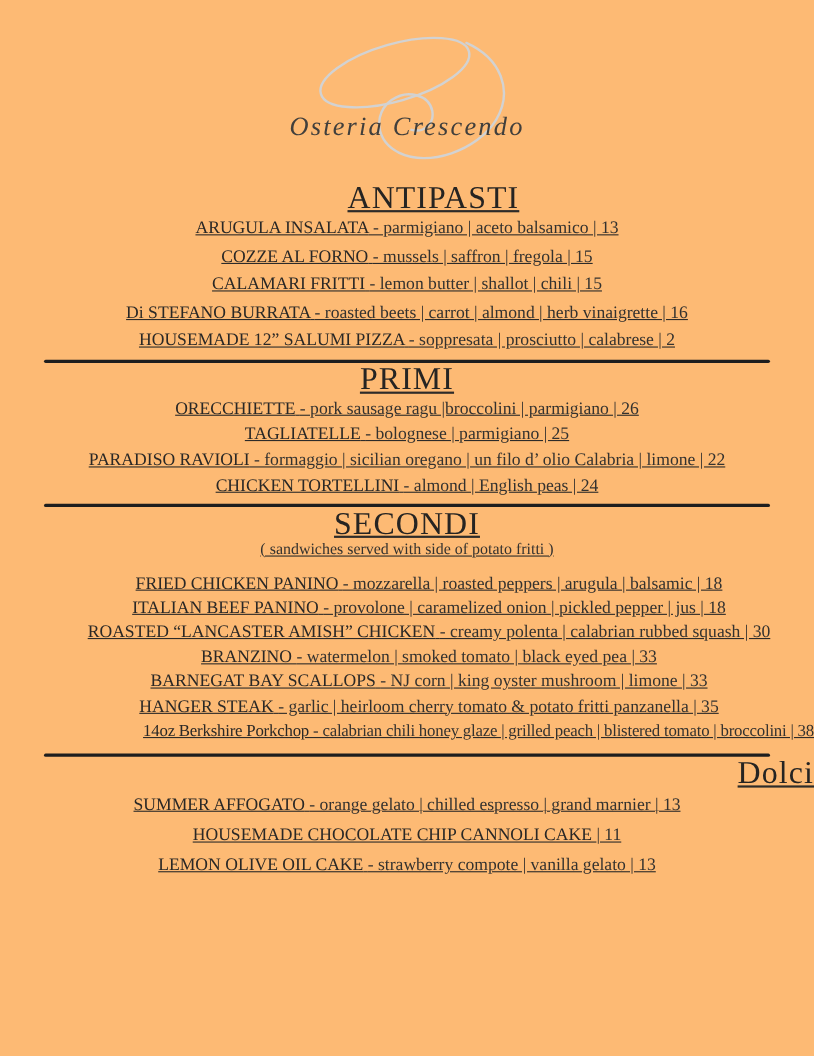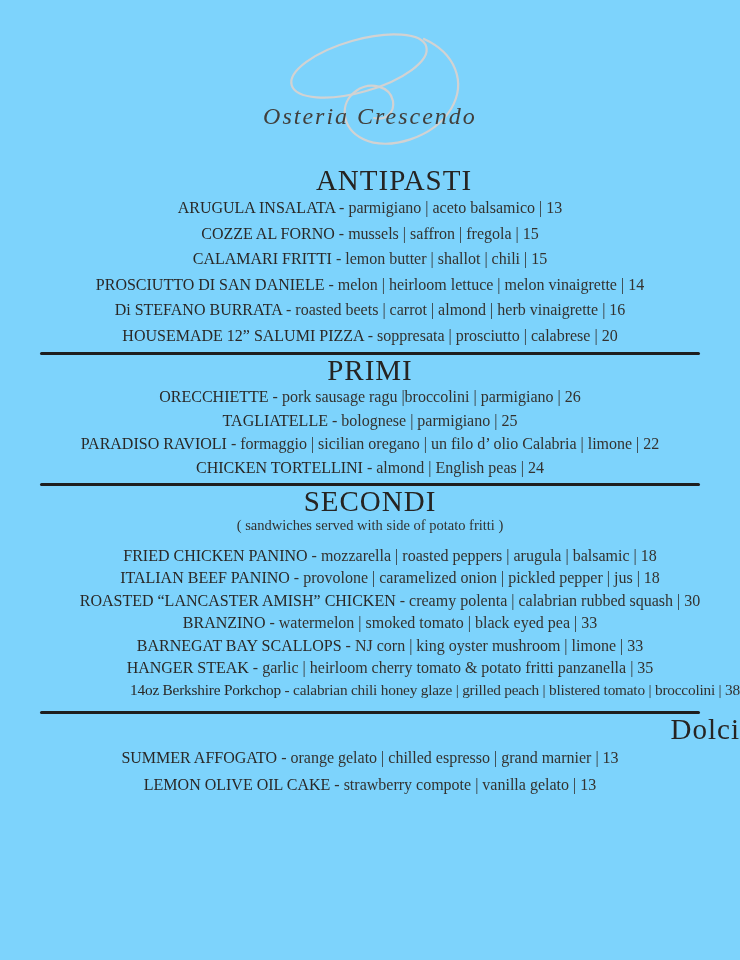--- a/index.html
+++ b/index.html
@@ -1,24 +1,25 @@
 <!DOCTYPE html>
 <html><head>
 <meta charset="utf-8">
 <style>
   html,body{margin:0;padding:0;background:#ffffff;}
   .page{
     position:relative;
     width:740px;height:960px;
     margin:0 auto;
-    background:#7dd3fc;
+    background:#fdba74;
     font-family:"Liberation Serif","DejaVu Serif",serif;
     color:#2d2b29;
     overflow:hidden;
     text-align:center;
+    text-decoration:underline;
   }
   
   .logo{position:relative;height:165px;}
   .logo svg{position:absolute;left:283px;top:24px;}
   .wordmark{
     position:absolute;left:0;top:103px;width:100%;
     font-style:italic;
     font-size:24px;
     letter-spacing:2px;
     color:#413f3c;
@@ -62,23 +63,22 @@
       </g>
     </svg>
     <div class="wordmark">Osteria Crescendo</div>
   </div>
 
   <div class="sec-antipasti">
     <h2 class="sec-title t-antipasti">ANTIPASTI</h2>
     <div class="line"><span class="nm">ARUGULA INSALATA</span> <span class="dt">- parmigiano | aceto balsamico | 13</span></div>
     <div class="line"><span class="nm">COZZE AL FORNO</span> <span class="dt">- mussels | saffron | fregola | 15</span></div>
     <div class="line"><span class="nm">CALAMARI FRITTI</span> <span class="dt">- lemon butter | shallot | chili | 15</span></div>
-    <div class="line"><span class="nm">PROSCIUTTO DI SAN DANIELE</span> <span class="dt">- melon | heirloom lettuce | melon vinaigrette | 14</span></div>
     <div class="line"><span class="nm">Di STEFANO BURRATA</span> <span class="dt">- roasted beets | carrot | almond | herb vinaigrette | 16</span></div>
-    <div class="line"><span class="nm">HOUSEMADE 12” SALUMI PIZZA</span> <span class="dt">- soppresata | prosciutto | calabrese | 20</span></div>
+    <div class="line"><span class="nm">HOUSEMADE 12” SALUMI PIZZA</span> <span class="dt">- soppresata | prosciutto | calabrese | 2</span></div>
   </div>
   <div class="rule r1"></div>
 
   <div class="sec-primi">
     <h2 class="sec-title t-primi">PRIMI</h2>
     <div class="line"><span class="nm">ORECCHIETTE</span> <span class="dt">- pork sausage ragu |broccolini | parmigiano | 26</span></div>
     <div class="line"><span class="nm">TAGLIATELLE</span> <span class="dt">- bolognese | parmigiano | 25</span></div>
     <div class="line"><span class="nm">PARADISO RAVIOLI</span> <span class="dt">- formaggio | sicilian oregano | un filo d’ olio Calabria | limone | 22</span></div>
     <div class="line"><span class="nm">CHICKEN TORTELLINI</span> <span class="dt">- almond | English peas | 24</span></div>
   </div>
@@ -93,16 +93,17 @@
     <div class="line"><span class="nm">BRANZINO</span> <span class="dt">- watermelon | smoked tomato | black eyed pea | 33</span></div>
     <div class="line"><span class="nm">BARNEGAT BAY SCALLOPS</span> <span class="dt">- NJ corn | king oyster mushroom | limone | 33</span></div>
     <div class="line"><span class="nm">HANGER STEAK</span> <span class="dt">- garlic | heirloom cherry tomato &amp; potato fritti panzanella | 35</span></div>
     <div class="line tight"><span class="nm">14oz Berkshire Porkchop</span> <span class="dt">- calabrian chili honey glaze | grilled peach | blistered tomato | broccolini | 38</span></div>
   </div>
   <div class="rule r3"></div>
 
   <div class="sec-dolci">
     <h2 class="sec-title t-dolci">Dolci</h2>
     <div class="line"><span class="nm">SUMMER AFFOGATO</span> <span class="dt">- orange gelato | chilled espresso | grand marnier | 13</span></div>
+    <div class="line"><span class="nm">HOUSEMADE CHOCOLATE CHIP CANNOLI CAKE</span> <span class="dt">| 11</span></div>
     <div class="line"><span class="nm">LEMON OLIVE OIL CAKE</span> <span class="dt">- strawberry compote | vanilla gelato | 13</span></div>
   </div>
 
 </div>
 
 </body></html>

